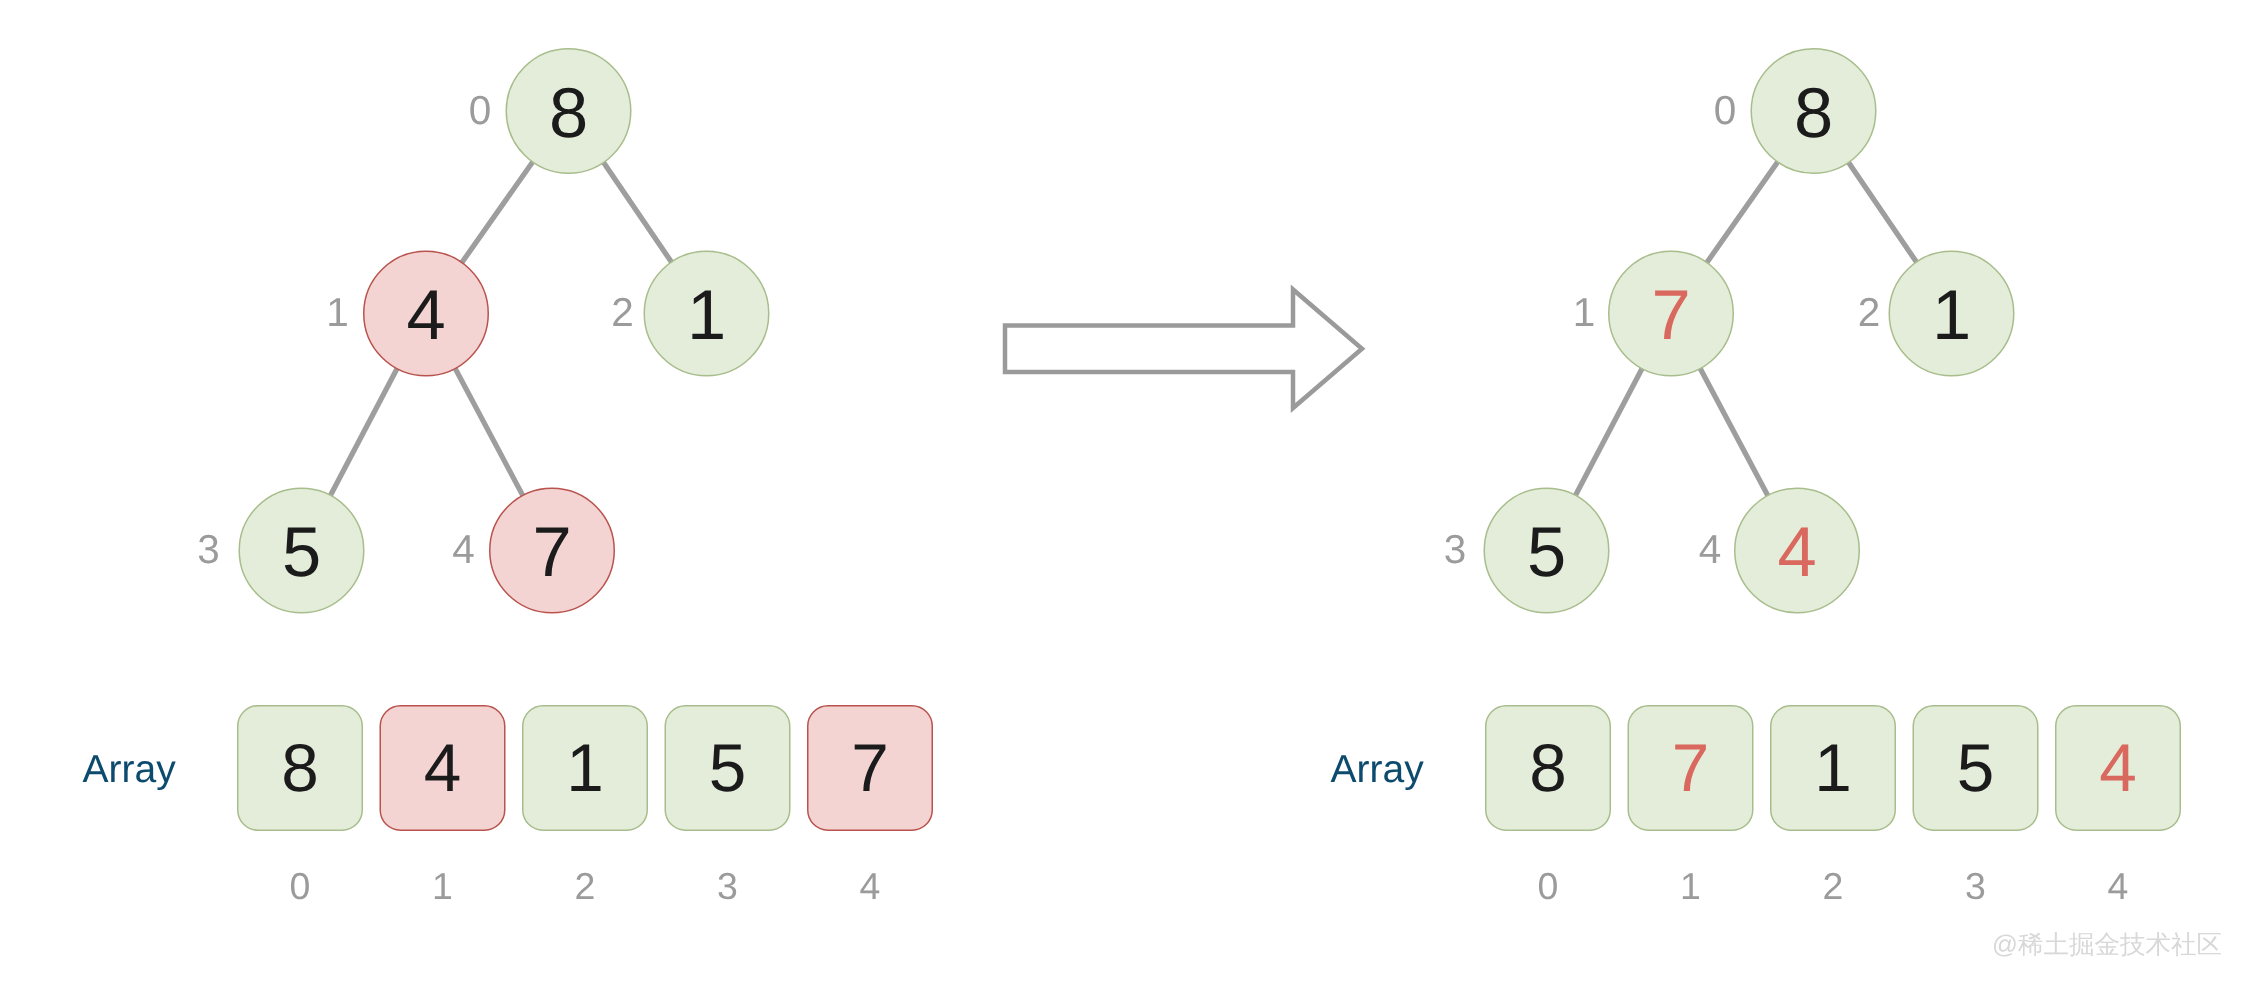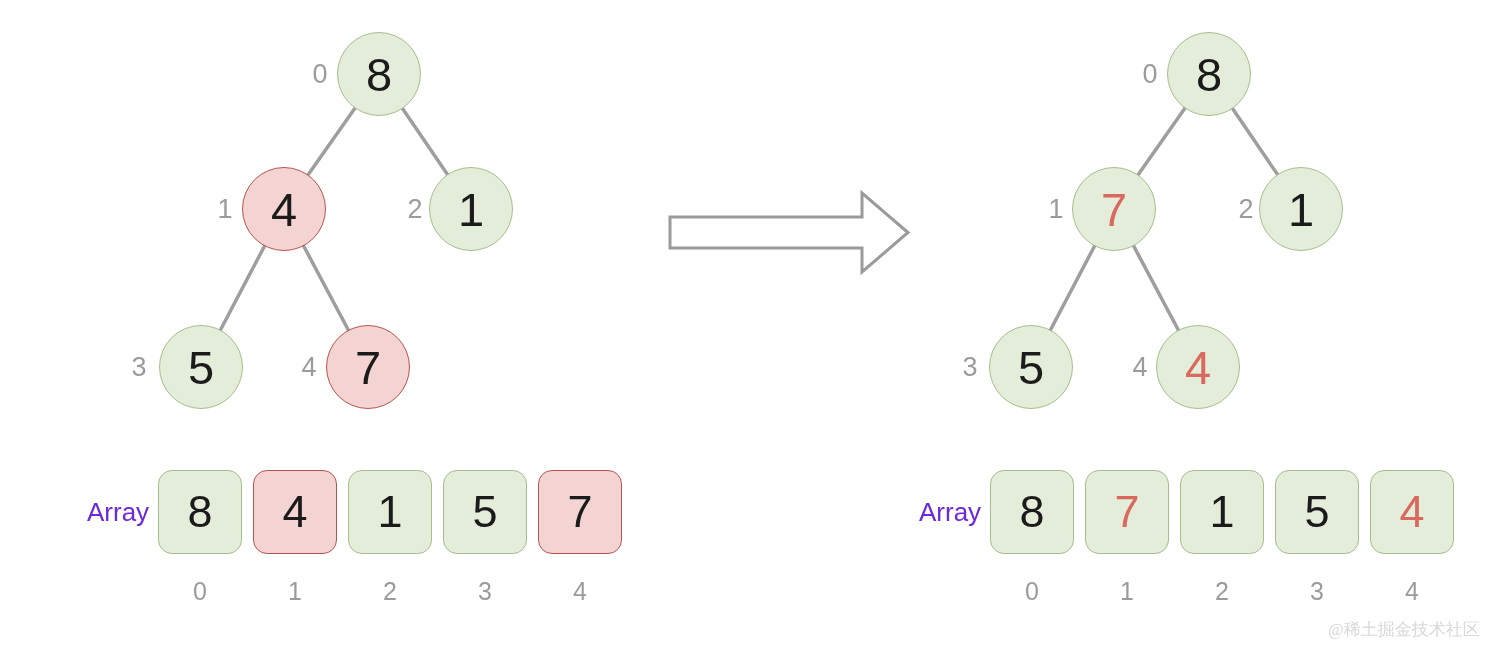--- a/index.html
+++ b/index.html
@@ -58,23 +58,22 @@
   .pos-rl1 { left: 1056px; top: 209px; }
   .pos-rl2 { left: 1246px; top: 209px; }
   .pos-rl3 { left: 970px;  top: 367px; }
   .pos-rl4 { left: 1140px; top: 367px; }
 
   
   .array-label {
     position: absolute;
     height: 84px;
     display: flex; align-items: center;
-    color: #6d28d9;
+    color: #0c4a6e;
     font-size: 26px;
-    margin-left: 32px;
   }
   .pos-la { left: 55px;  top: 470px; }
   .pos-ra { left: 887px; top: 470px; }
 
   .array-row { position: absolute; display: flex; gap: 11px; }
   .pos-lar { left: 158px; top: 470px; }
   .pos-rar { left: 990px; top: 470px; }
 
   .cell {
     width: 84px; height: 84px;
@@ -97,21 +96,20 @@
     color: #9b9b9b;
     font-size: 25px;
   }
 
   .watermark {
     position: absolute;
     left: 1328px; top: 618px;
     color: #d8d8d8;
     font-size: 17px;
     white-space: nowrap;
-    font-family: Liberation Serif, serif;
   }
 </style>
 </head>
 <body>
 
 <div id="canvas">
 
   <svg id="connector-layer" width="1512" height="659" viewBox="0 0 1512 659">
     <g>
       <line x1="379" y1="74" x2="284" y2="209"></line>

